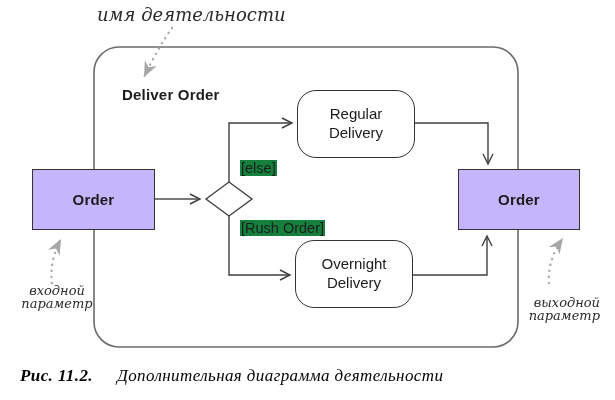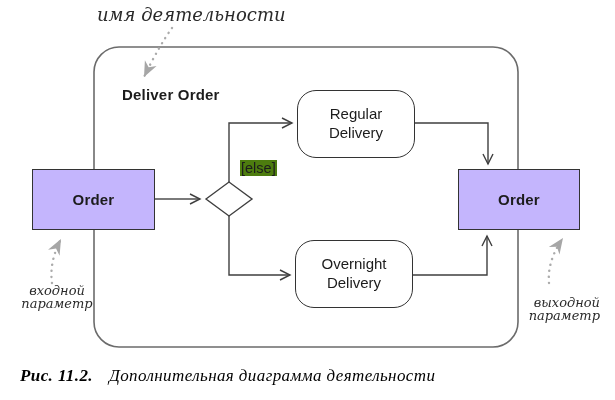--- a/index.html
+++ b/index.html
@@ -35,40 +35,40 @@
   
   .action{
     position:absolute;z-index:2;background:#fff;border:1.4px solid #333;
     border-radius:19px;display:flex;align-items:center;justify-content:center;
     text-align:center;font-size:15px;line-height:1.25;padding:14px 14px;
   }
   .action-reg{left:297px;top:90px;width:118px;height:68px;}
   .action-ovn{left:295px;top:240px;width:118px;height:68px;}
 
   
-  .guard{position:absolute;z-index:3;font-size:14.5px;background:#4d7c0f;padding:0 1px;}
+  .guard{position:absolute;z-index:3;font-size:14.5px;background:#15803d;padding:0 1px;}
   .guard-else{left:240px;top:160px;}
   .guard-rush{left:240px;top:220px;}
 
   
   .ann{
     position:absolute;z-index:3;font-family:"DejaVu Serif",serif;
     font-style:italic;color:#2a2a2a;font-size:13px;line-height:1.02;
   }
   .ann-name{left:97px;top:6px;font-size:18px;}
   .ann-in{left:14px;top:284px;width:86px;text-align:center;}
   .ann-out{left:512px;top:296px;width:88px;text-align:right;}
 
   
   .caption{
     position:absolute;left:20px;top:366px;z-index:3;
     font-family:"Liberation Serif",serif;font-style:italic;
     font-size:17px;letter-spacing:.4px;color:#000;white-space:nowrap;
   }
-  .caption .num{font-weight:bold;margin-right:16px;}
+  .caption .num{font-weight:bold;margin-right:24px;}
 </style>
 </head>
 <body>
 
 <div class="stage">
 
   <svg class="wires" viewBox="0 0 615 400" xmlns="http://www.w3.org/2000/svg">
     <defs>
       <marker id="chev" markerUnits="userSpaceOnUse" markerWidth="14" markerHeight="12" refX="10" refY="5" orient="auto">
         <path d="M 0 0 L 10 5 L 0 10" fill="none" stroke="#3f3f3f" stroke-width="1.4"></path>
@@ -95,20 +95,21 @@
 
   <div class="activity-label">Deliver Order</div>
 
   <div class="obj-box obj-left">Order</div>
   <div class="obj-box obj-right">Order</div>
 
   <div class="action action-reg">Regular Delivery</div>
   <div class="action action-ovn">Overnight Delivery</div>
 
   <div class="guard guard-else">[else]</div>
+  <div class="guard guard-rush">[Rush Order]</div>
 
   <div class="ann ann-name">имя деятельности</div>
   <div class="ann ann-in">
     <div>входной</div>
     <div>параметр</div>
   </div>
   <div class="ann ann-out">
     <div>выходной</div>
     <div>параметр</div>
   </div>

